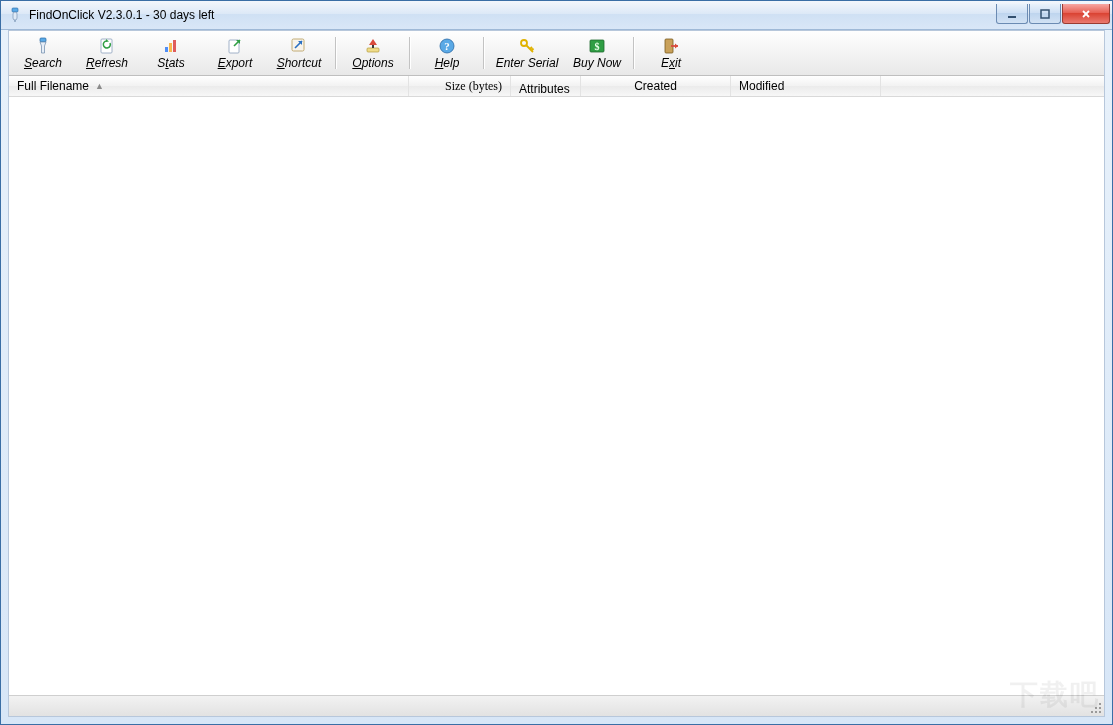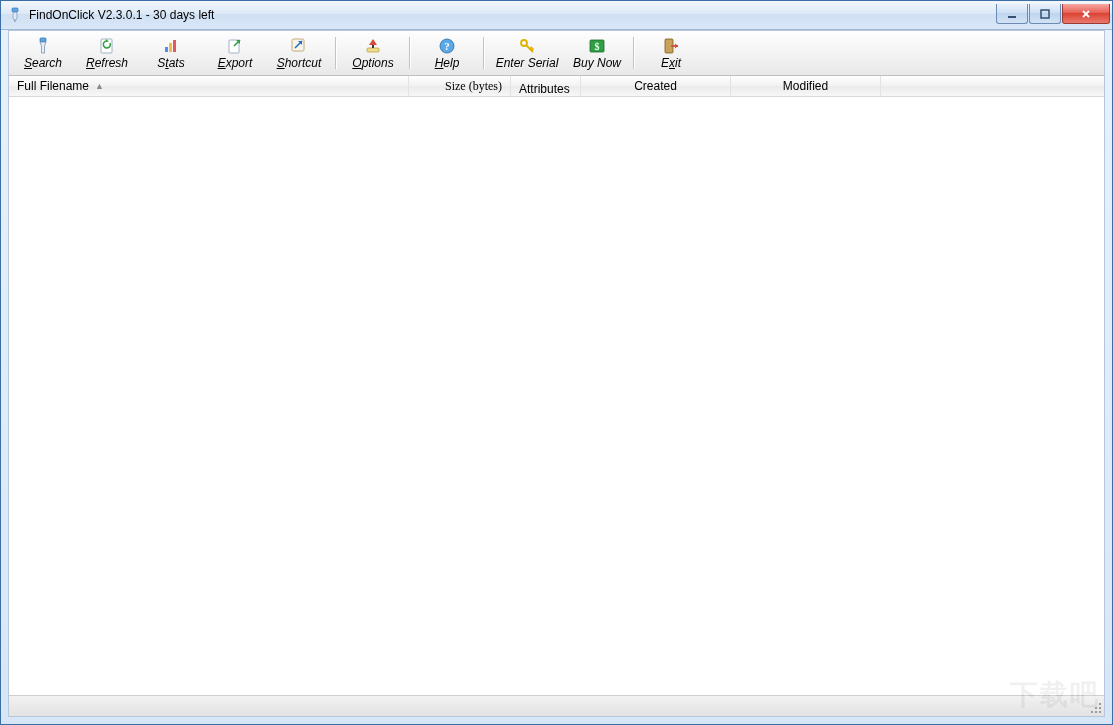--- a/index.html
+++ b/index.html
@@ -344,21 +344,21 @@
       </div>
       <div class="col right" style="width: 102px;">
         <span>Size (bytes)</span>
       </div>
       <div class="col" style="width: 70px; align-items: flex-end;">
         <span>Attributes</span>
       </div>
       <div class="col" style="width: 150px; justify-content: center;">
         <span>Created</span>
       </div>
-      <div class="col" style="width: 150px; justify-content: center;">
+      <div class="col" style="width: 150px;">
         <span>Modified</span>
       </div>
       <div class="col" style="flex:1;border-right:none"></div>
     </div>
 
     <div class="list-body"></div>
 
     <div class="statusbar">
       <span class="size-grip">
         <svg width="14" height="14" viewBox="0 0 14 14">

